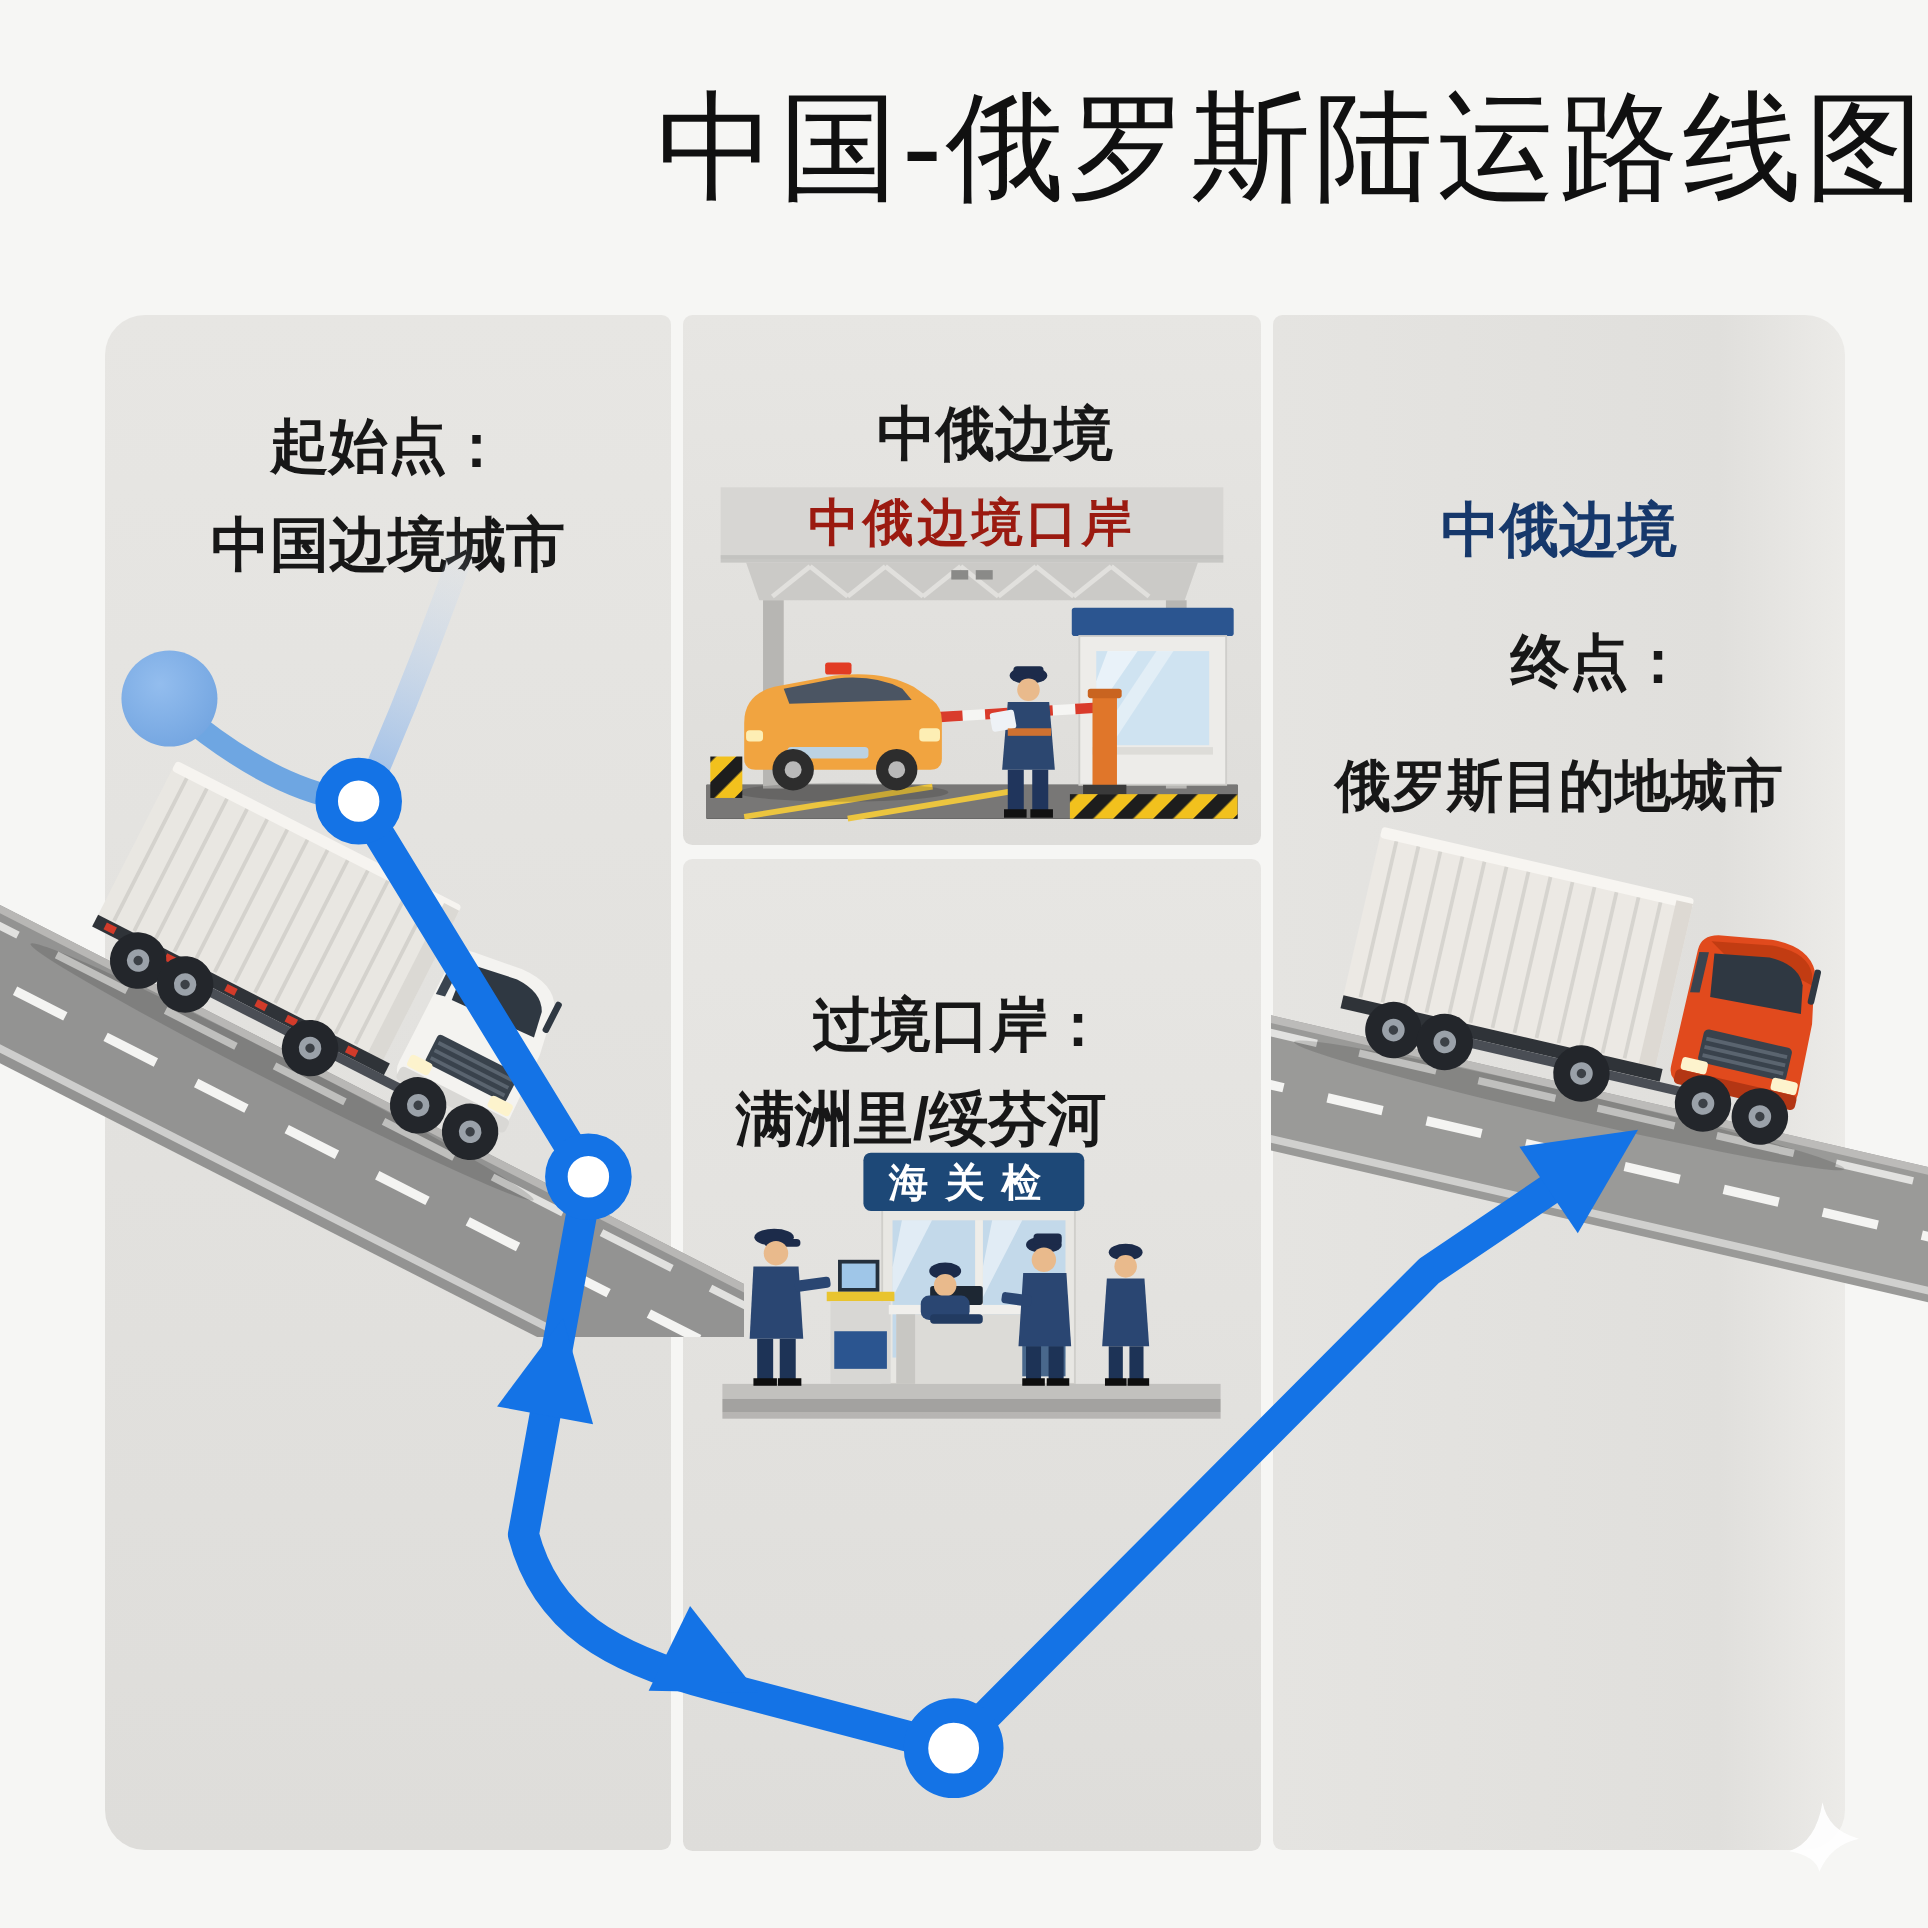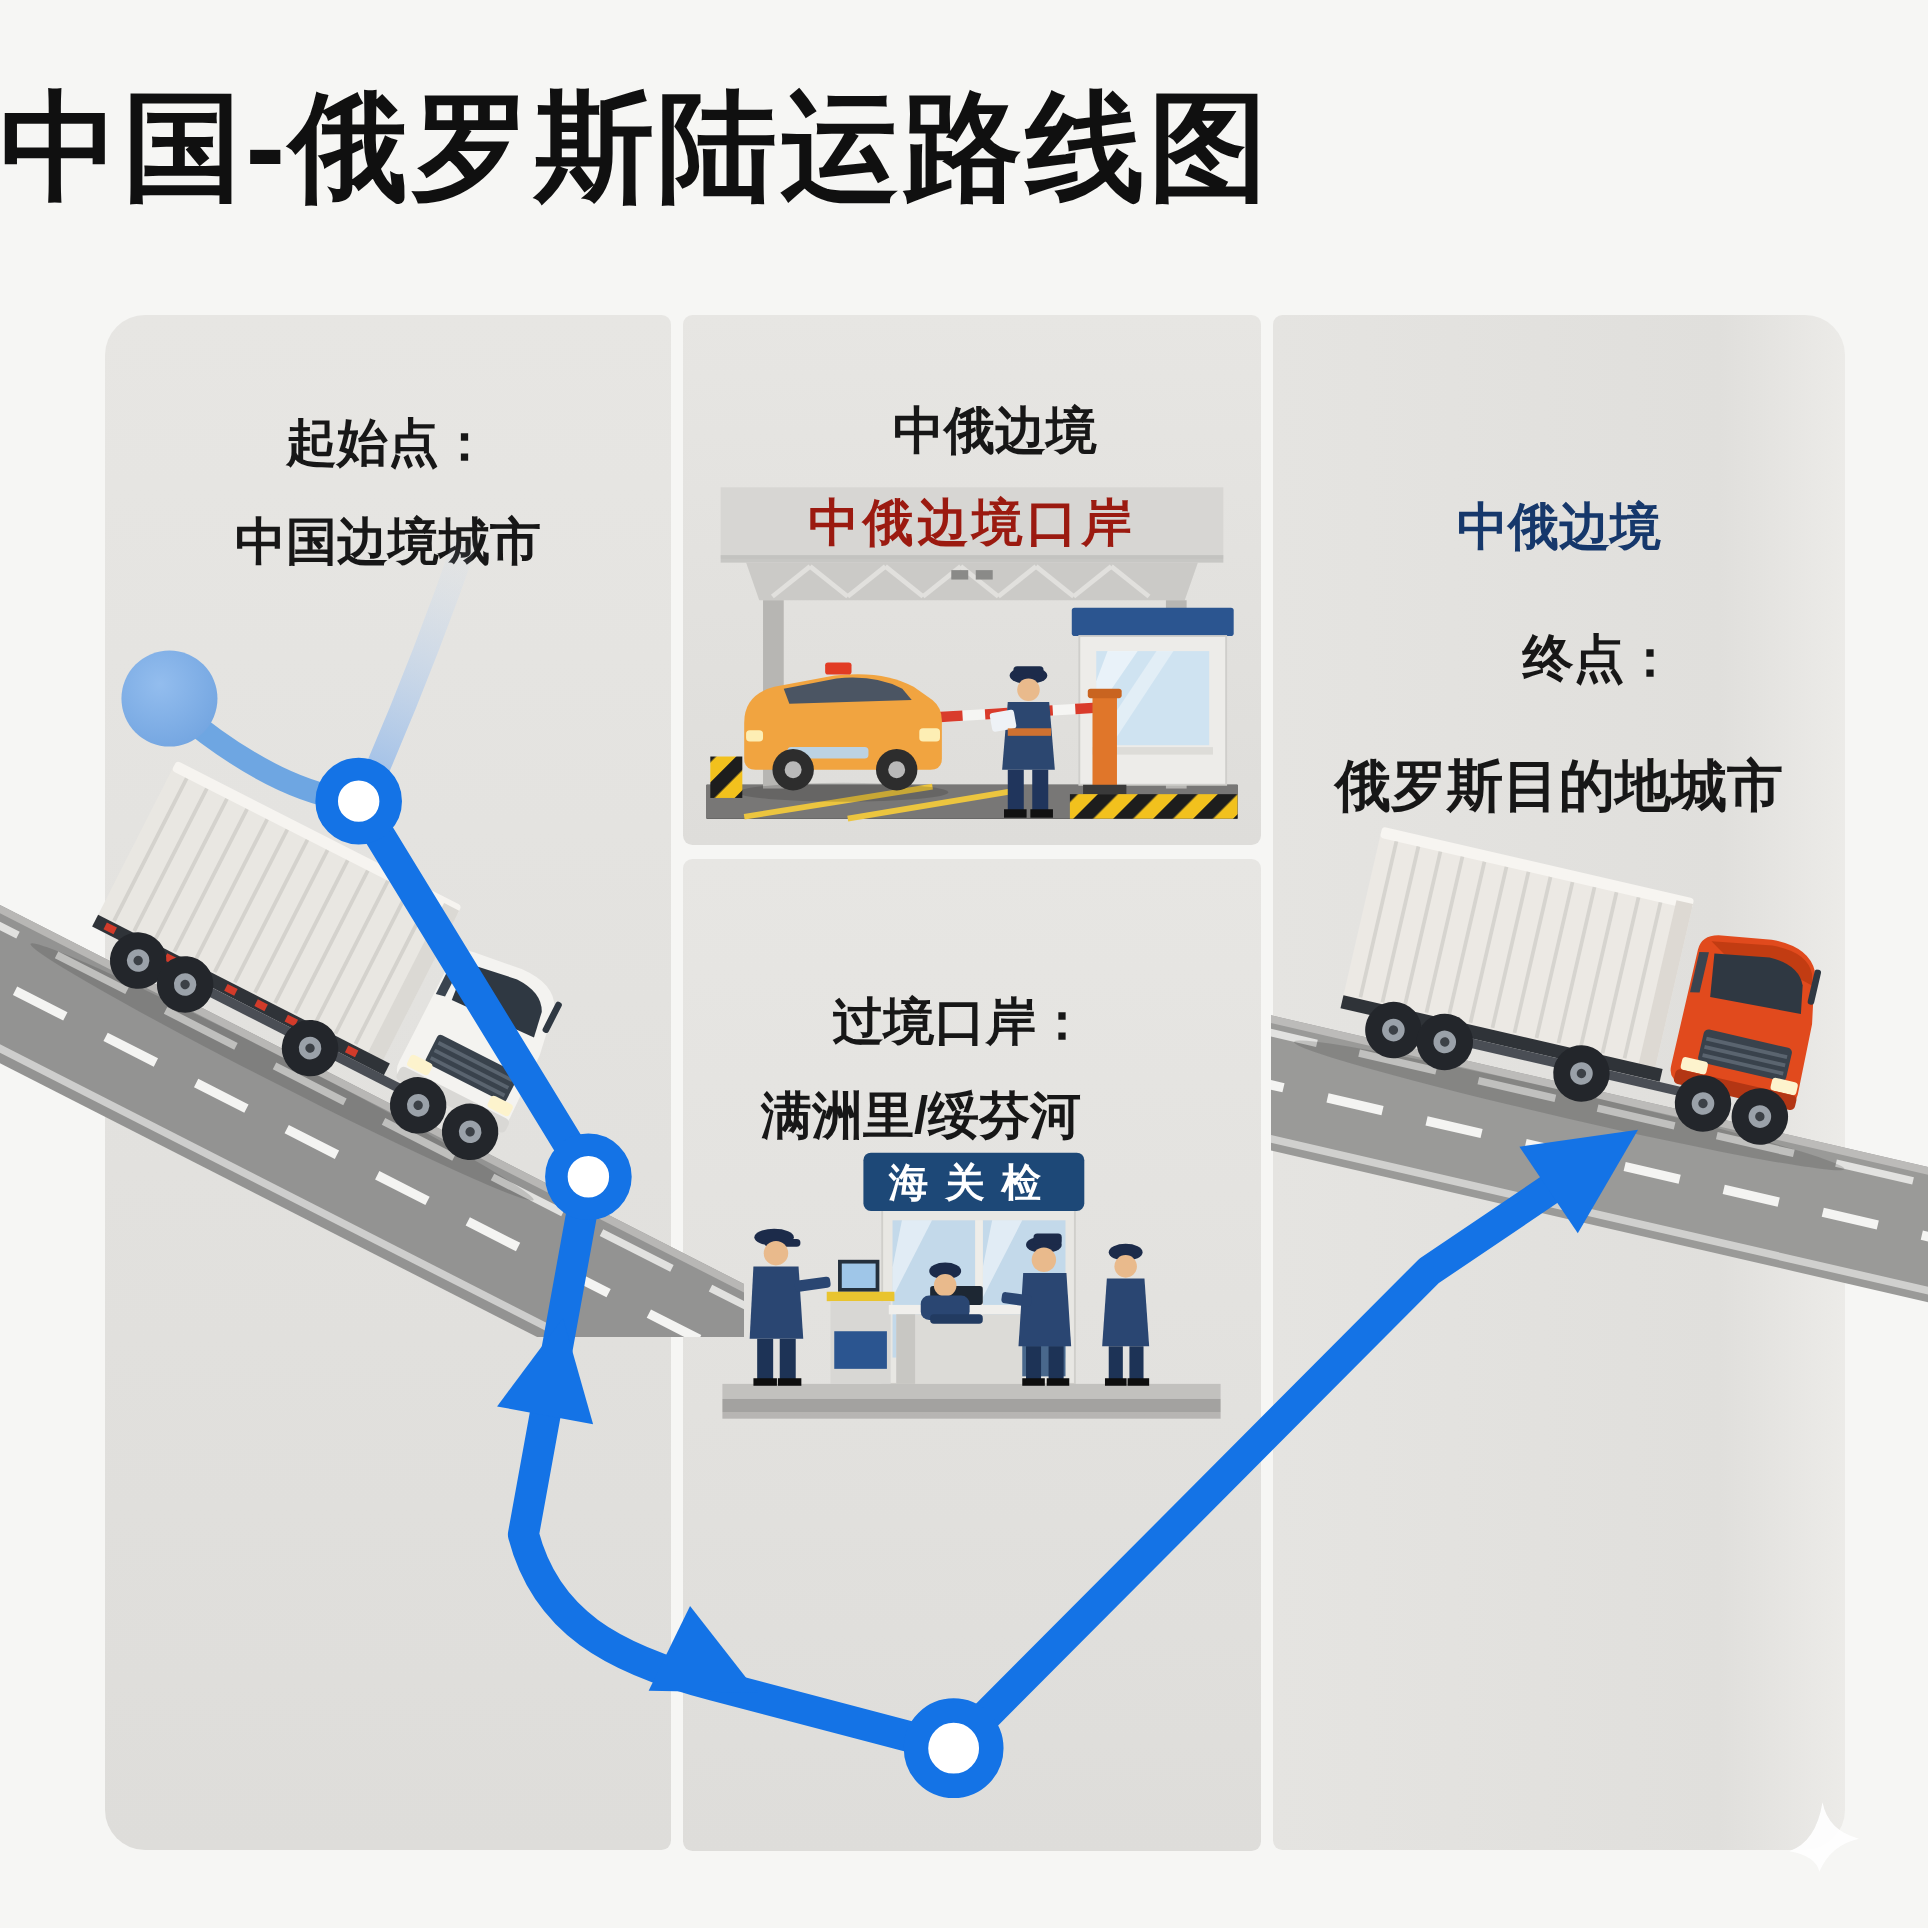--- a/index.html
+++ b/index.html
@@ -1,26 +1,26 @@
 <!DOCTYPE html>
 <html style="font-size:15px"><head>
 <meta charset="utf-8">
 <style>
   html,body{margin:0;padding:0;background:#f6f6f4;}
   body{width:1928px;height:1928px;position:relative;overflow:hidden;
        font-family:"Liberation Sans", sans-serif;}
-  .page-title{position:absolute;left:0;top:68px;width:1928px;text-align:left;
-       font-size:119px;font-weight:700;color:#101010;letter-spacing:3.8px;}
+  .page-title{position:absolute;left:0;top:68px;width:1928px;text-align:right;
+       font-size:119px;font-weight:400;color:#101010;letter-spacing:3.8px;}
   .panel{position:absolute;background:linear-gradient(180deg,#e7e6e3 0%,#dedddA 100%);}
   .panel.left{left:105px;top:315px;width:566px;height:1535px;border-radius:40px 9.4px 9.4px 40px;}
   .panel.midtop{left:683px;top:315px;width:578px;height:530px;border-radius:9.4px;}
   .panel.midbottom{left:683px;top:859px;width:578px;height:992px;border-radius:9.4px;}
   .panel.right{left:1273px;top:315px;width:572px;height:1535px;border-radius:9.4px 40px 40px 9.4px;
        background:linear-gradient(90deg,#e5e4e1 0%,#e0dfdc 78%,#eceBe8 100%);}
-  .cap{position:absolute;text-align:center;font-weight:700;color:#171717;font-size:51px;line-height:1.0;}
+  .cap{position:absolute;text-align:center;font-weight:700;color:#171717;font-size:59px;line-height:1.0;}
   .cap.l1{left:105px;width:566px;top:417px;}
   .cap.l2{left:105px;width:566px;top:516px;}
   .cap.b1{left:683px;width:624px;top:405px;}
   .cap.t1{left:644px;width:632px;top:996px;}
   .cap.t2{left:683px;width:476px;top:1090px;}
   .cap.r0{left:1273px;width:572px;top:501px;color:#16386b;}
   .cap.r1{left:1273px;width:572px;top:633px;margin-left:40px;}
   .cap.r2{left:1273px;width:572px;top:721px;font-size:56px;margin-top:37px;}
   .ill{position:absolute;}
   .routes{position:absolute;left:0;top:0;z-index:6;pointer-events:none;}

